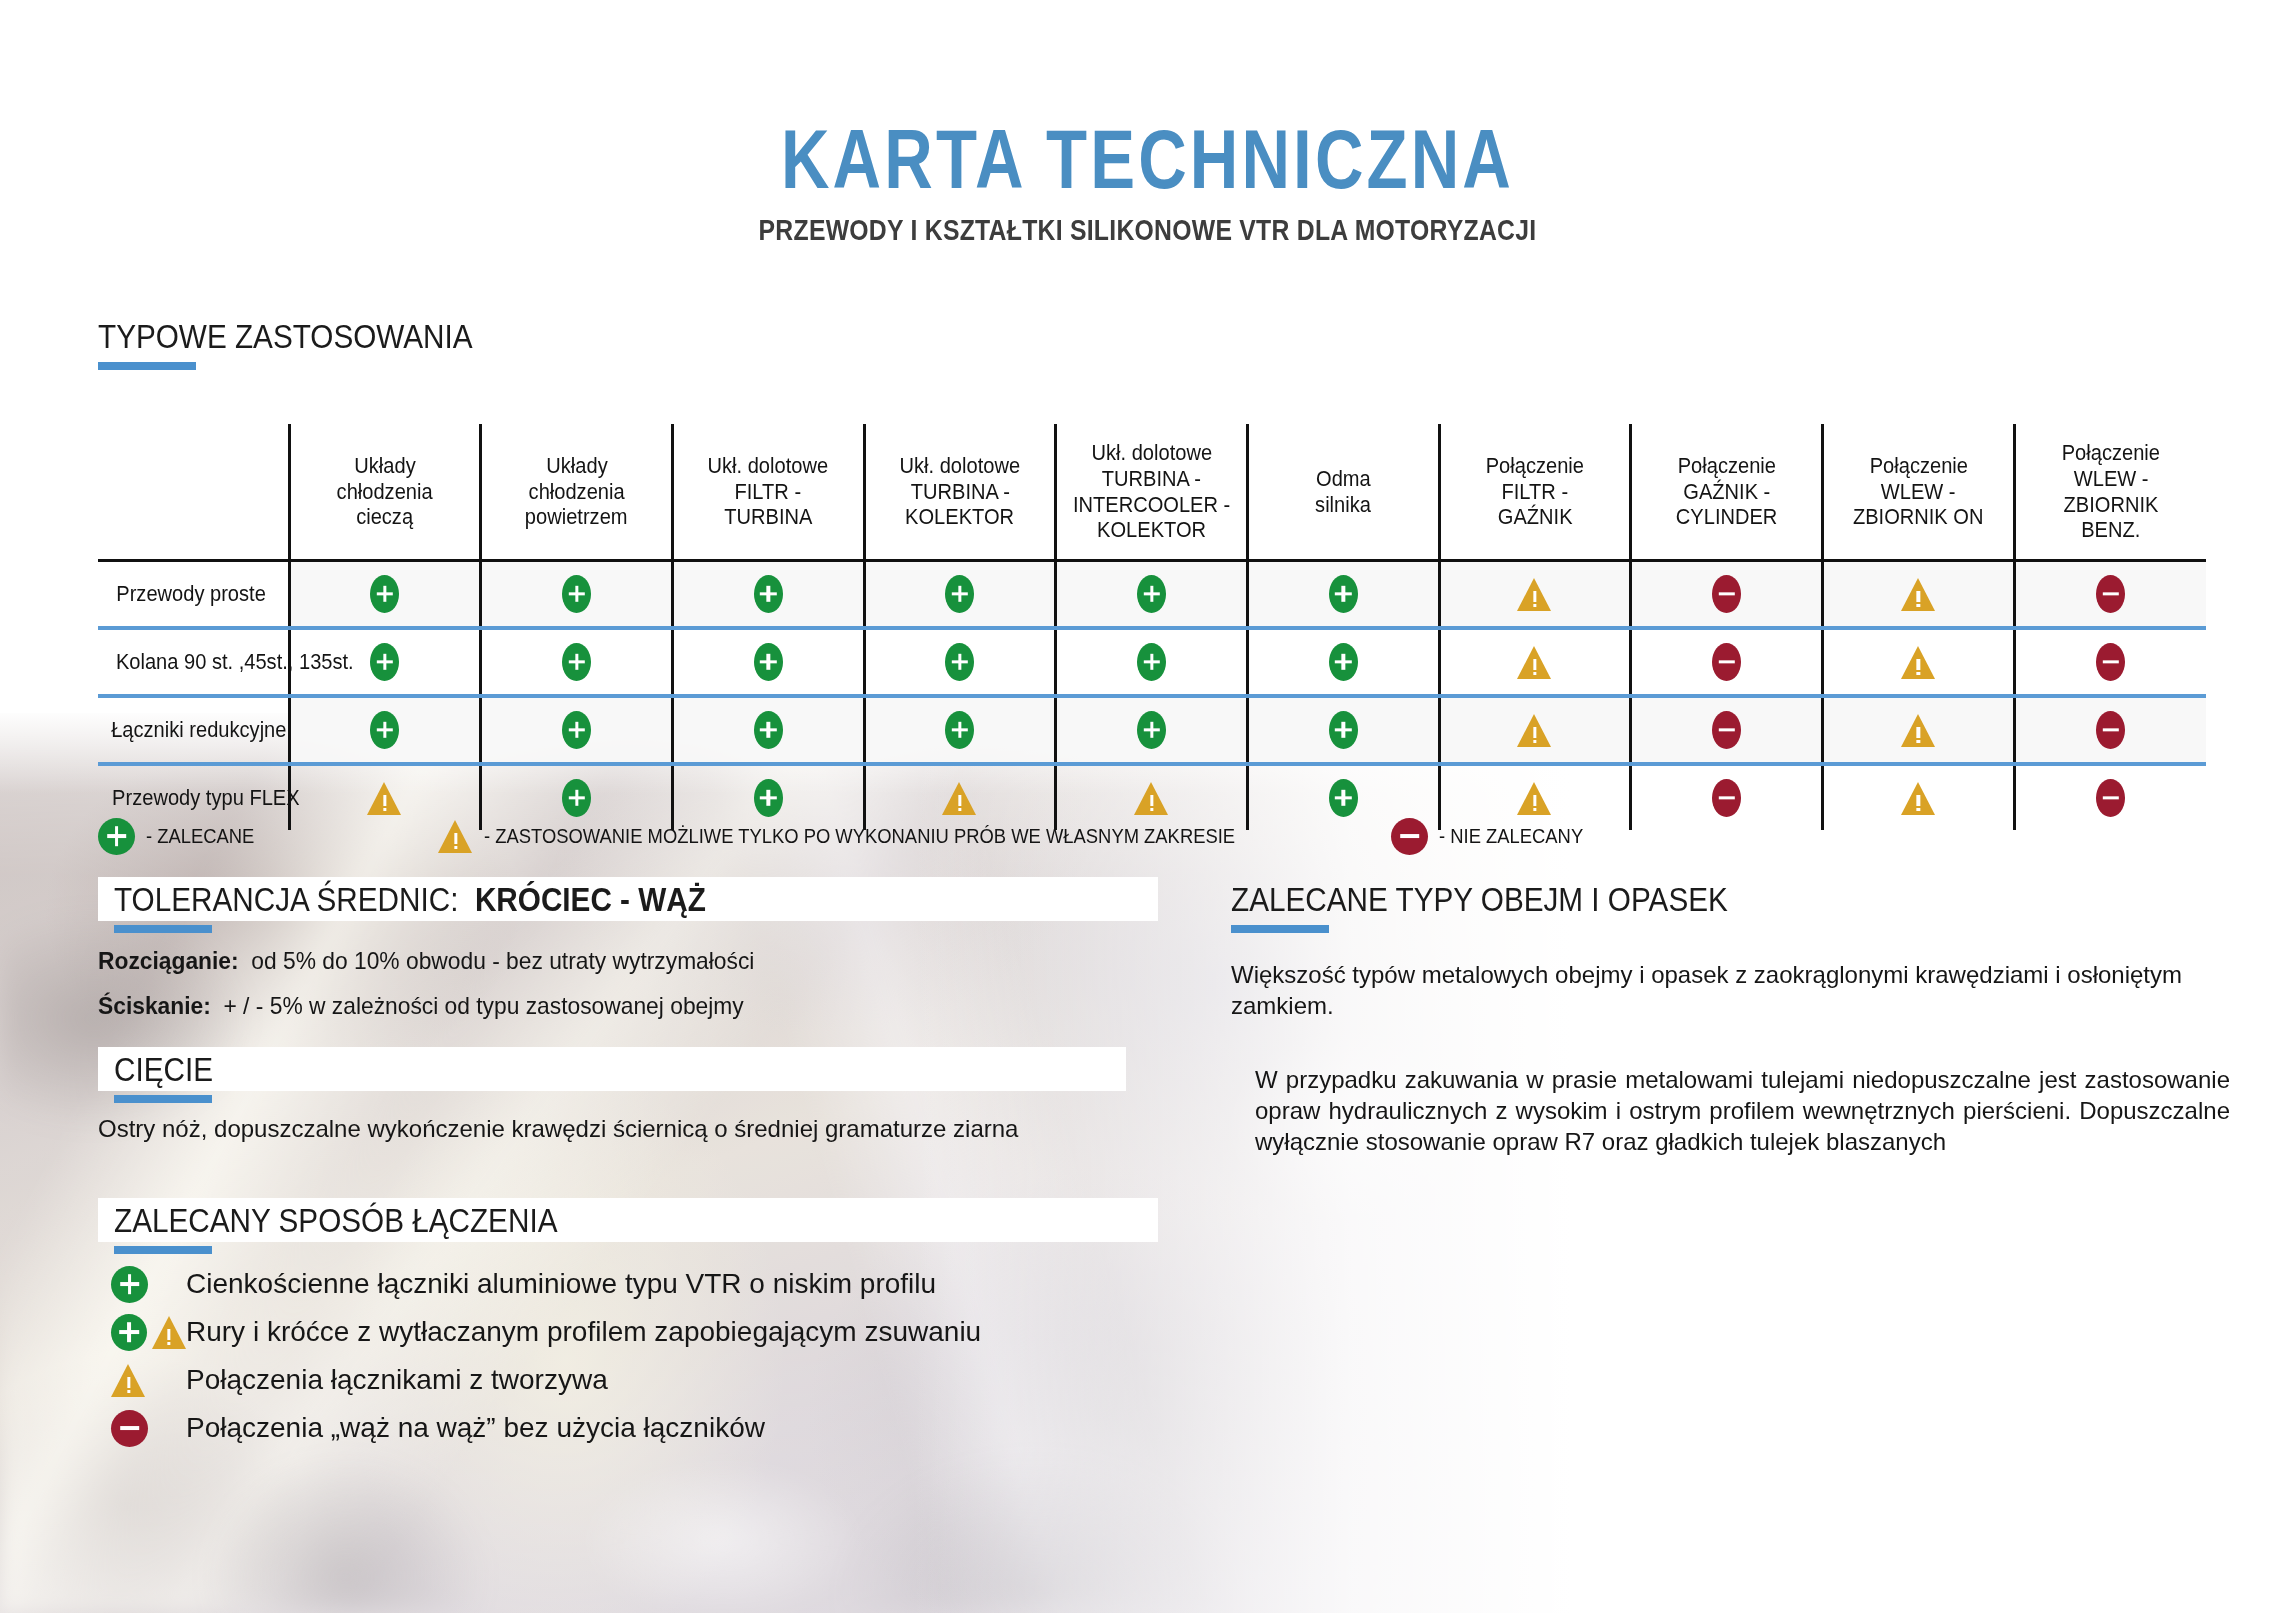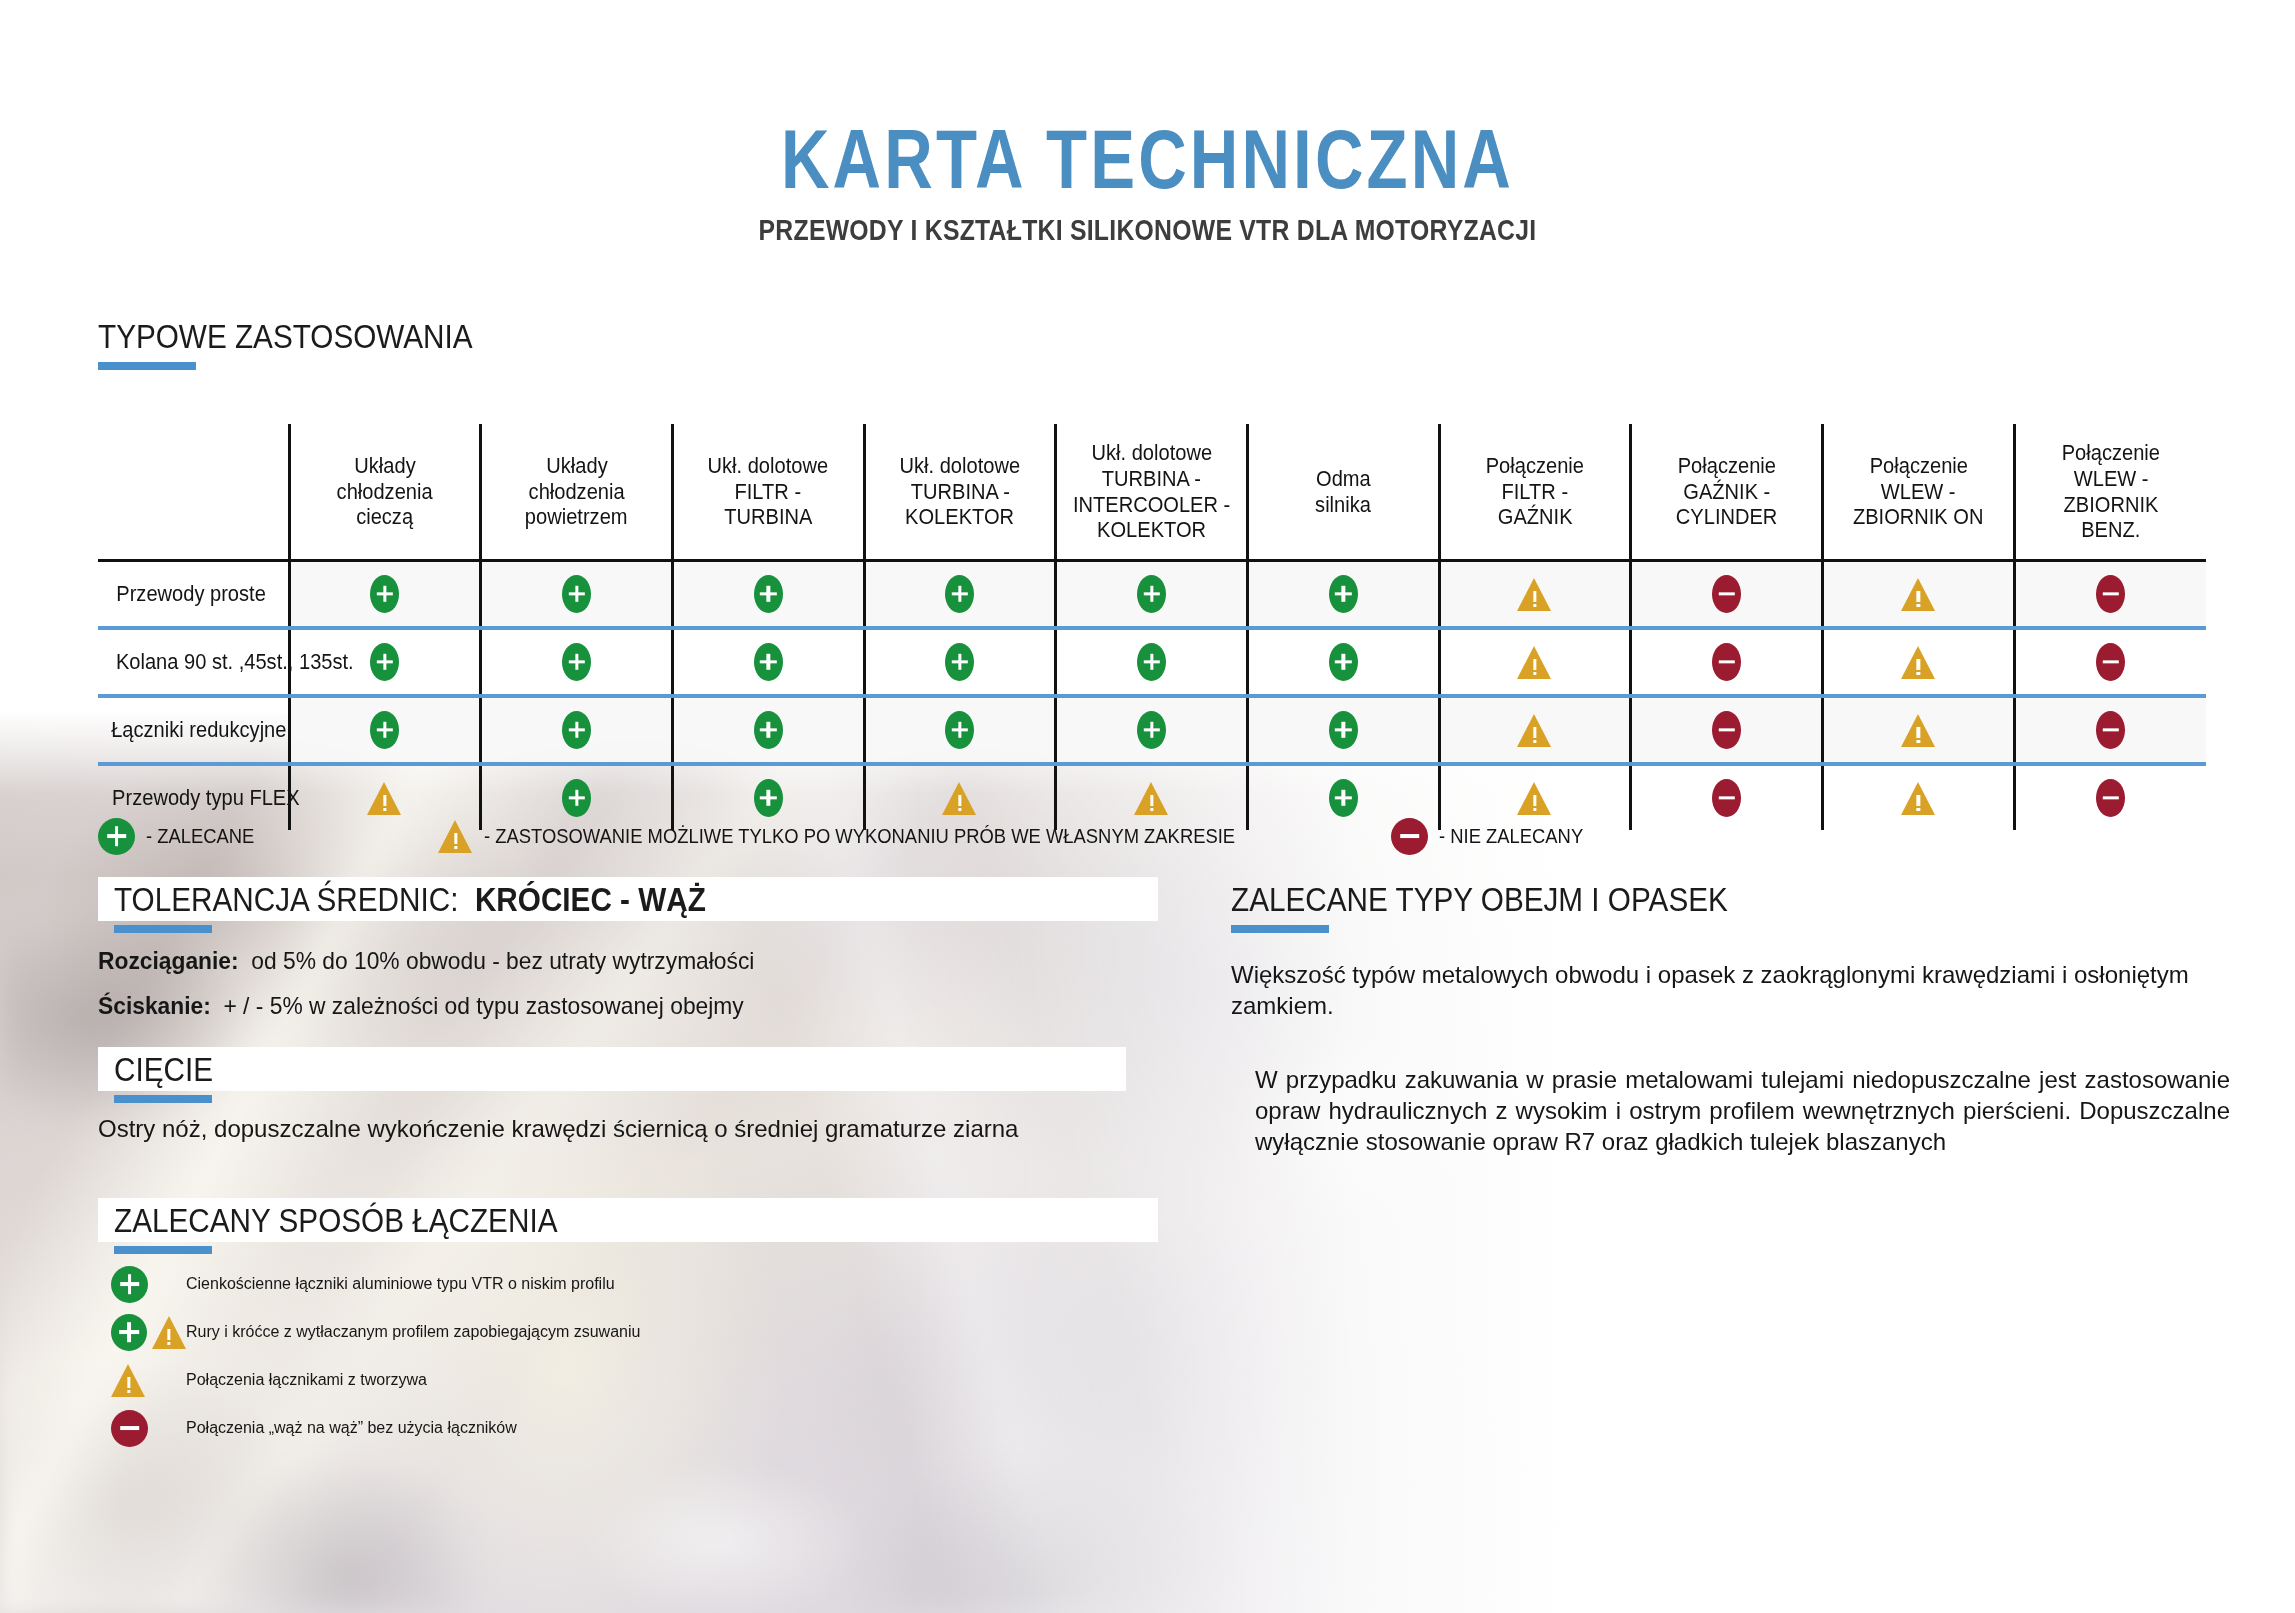--- a/index.html
+++ b/index.html
@@ -182,21 +182,21 @@
     position:absolute;font-size:24px;line-height:1.30;color:#161616;
   }
   .para .lead{font-weight:bold;}
   .para.justify{text-align:justify;margin-left:24px;}
   .para span.sq{display:inline-block;transform:scaleX(.95);transform-origin:0 50%;}
 
   
   #joinlist{position:absolute;left:98px;top:1260px;width:1113px;}
   #joinlist .row{display:flex;align-items:center;height:48px;margin-bottom:0px;}
   #joinlist .icons{width:88px;display:flex;align-items:center;gap:5.2px;justify-content:flex-start;padding-left:13px;box-sizing:border-box;}
-  #joinlist .txt{font-size:16px;color:#161616;white-space:nowrap;}
+  #joinlist .txt{font-size:28px;color:#161616;white-space:nowrap;}
 </style>
 </head>
 <body>
 
 <div id="bg-photo">
   <div class="layer base"></div>
   <div class="layer streaks"></div>
   <div class="layer shadows"></div>
   <div class="layer wash"></div>
   <div class="layer feather"></div>
@@ -386,17 +386,17 @@
       </div>
     </div>
 
   <div class="sec" style="left:1231px;top:877px;width:1021px;">
     <div class="band nobg" style="padding-left:0;">
       <h2>ZALECANE TYPY OBEJM I OPASEK</h2>
     </div>
     <div class="rule" style="margin-left:0;"></div>
   </div>
 
-  <div class="para" style="left:1231px;top:959px;width:975px;">Większość typów metalowych obwodu i opasek  z zaokrąglonymi krawędziami i osłoniętym zamkiem.</div>
+  <div class="para" style="left:1231px;top:959px;width:975px;">Większość typów metalowych obejmy i opasek  z zaokrąglonymi krawędziami i osłoniętym zamkiem.</div>
   <div class="para justify" style="left:1231px;top:1064px;width:975px;">W przypadku zakuwania w prasie metalowami tulejami niedopuszczalne jest zastosowanie opraw hydraulicznych z wysokim i ostrym profilem wewnętrznych pierścieni. Dopuszczalne wyłącznie stosowanie opraw R7 oraz gładkich tulejek blaszanych</div>
 
 </div>
 
 
 </body></html>

